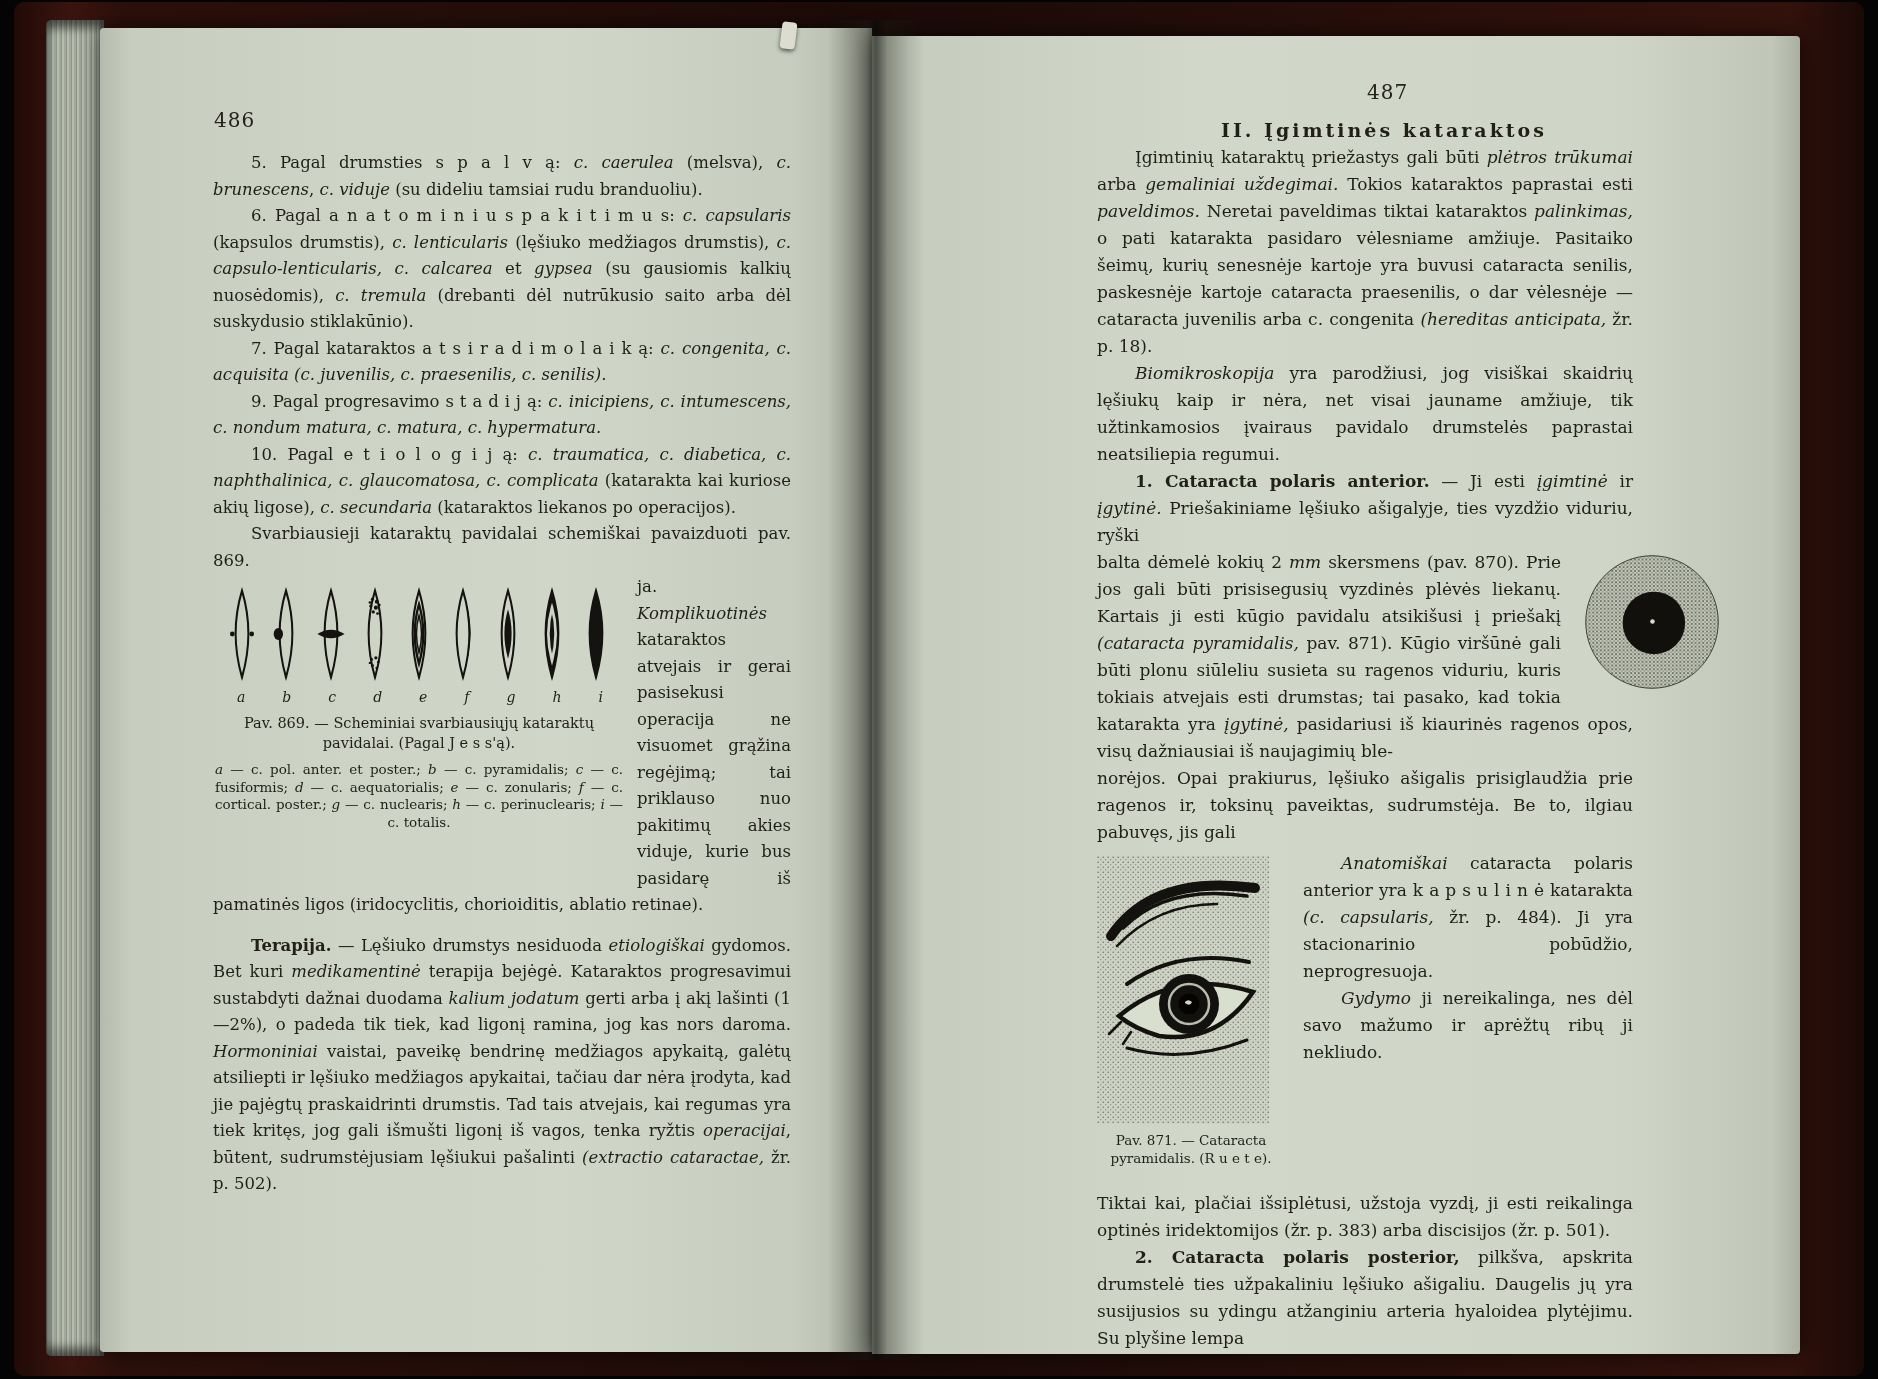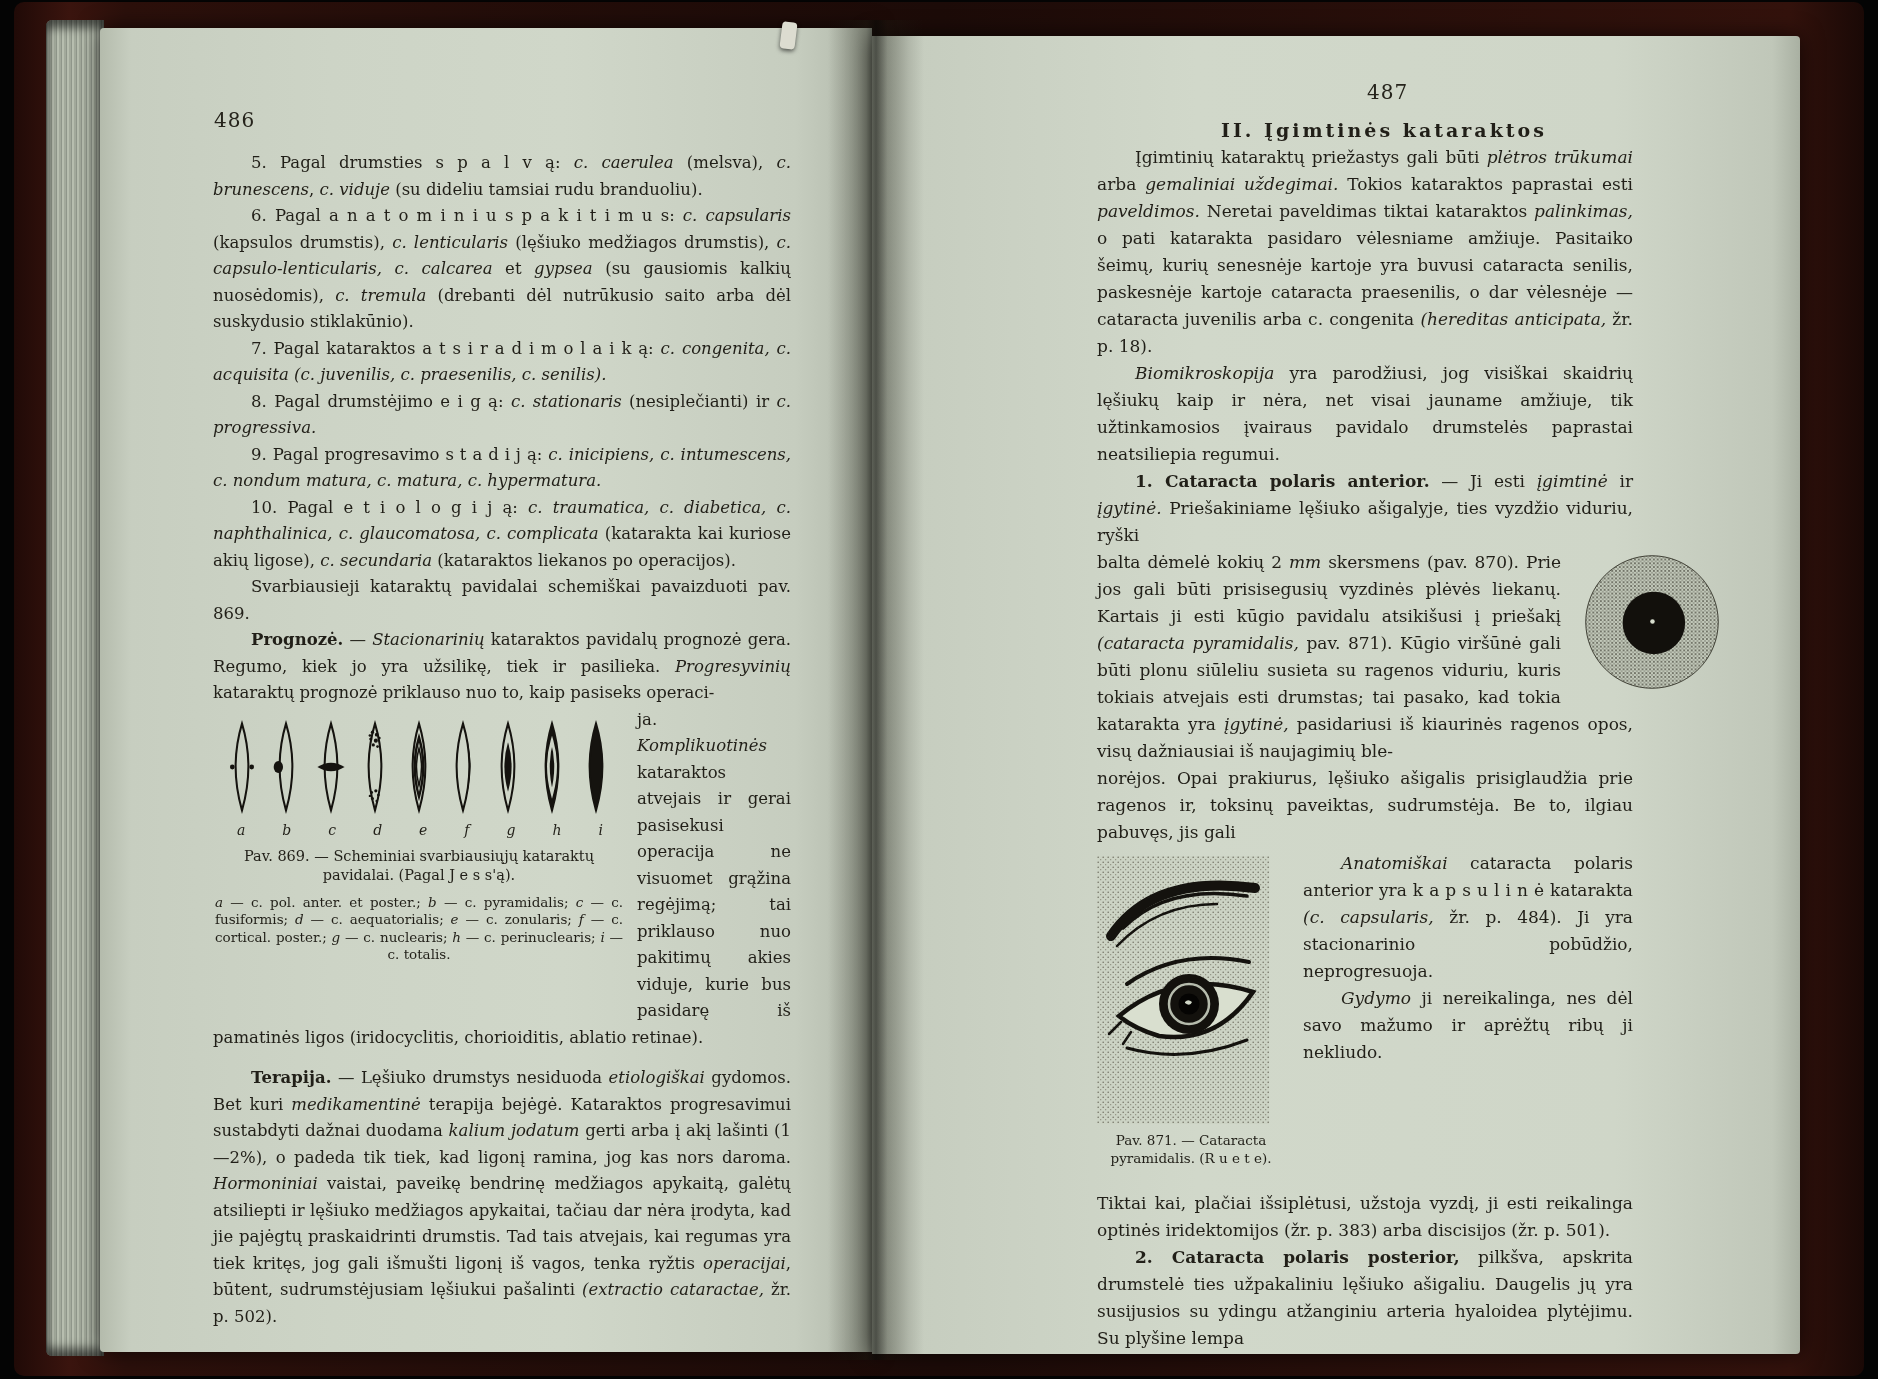--- a/index.html
+++ b/index.html
@@ -96,25 +96,23 @@
 <div class="page-stack"></div>
 <div class="thread"></div>
 
 <div class="page page-left">
   <div class="folio folio-left">486</div>
 
   <div class="content content-left">
     <p>5. Pagal drumsties s p a l v ą: <i>c. caerulea</i> (melsva), <i>c. brunescens</i>, <i>c. viduje</i> (su dideliu tamsiai rudu branduoliu).</p>
     <p>6. Pagal a n a t o m i n i u s  p a k i t i m u s: <i>c. capsularis</i> (kapsulos drumstis), <i>c. lenticularis</i> (lęšiuko medžiagos drumstis), <i>c. capsulo-lenticularis, c. calcarea</i> et <i>gypsea</i> (su gausiomis kalkių nuosėdomis), <i>c. tremula</i> (drebanti dėl nutrūkusio saito arba dėl suskydusio stiklakūnio).</p>
     <p>7. Pagal kataraktos a t s i r a d i m o  l a i k ą: <i>c. congenita, c. acquisita (c. juvenilis, c. praesenilis, c. senilis).</i></p>
-    <p>8. Pagal drumstėjimo e i g ą: <i>c. stationaris</i> (nesiplečianti) ir <i>c. progressiva.</i></p>
     <p>9. Pagal progresavimo s t a d i j ą: <i>c. inicipiens, c. intumescens, c. nondum matura, c. matura, c. hypermatura.</i></p>
     <p>10. Pagal e t i o l o g i j ą: <i>c. traumatica, c. diabetica, c. naphthalinica, c. glaucomatosa, c. complicata</i> (katarakta kai kuriose akių ligose), <i>c. secundaria</i> (kataraktos liekanos po operacijos).</p>
     <p>Svarbiausieji kataraktų pavidalai schemiškai pavaizduoti pav. 869.</p>
-    <p><b>Prognozė.</b> — <i>Stacionarinių</i> kataraktos pavidalų prognozė gera. Regumo, kiek jo yra užsilikę, tiek ir pasilieka. <i>Progresyvinių</i> kataraktų prognozė priklauso nuo to, kaip pasiseks operaci-</p>
 
     <div class="wrapsec">
       <figure class="fig869" style="margin-left:0;">
         <div class="lensrow">
 
           <svg width="34" height="100" viewBox="0 0 40 110">
             <path d="M20 4 Q35 54 20 106 Q5 54 20 4 Z" fill="none" stroke="#15130f" stroke-width="2.4"></path>
             <circle cx="8.6" cy="55" r="2.8" fill="#15130f"></circle>
               <circle cx="31.4" cy="55" r="2.8" fill="#15130f"></circle>
           </svg>

